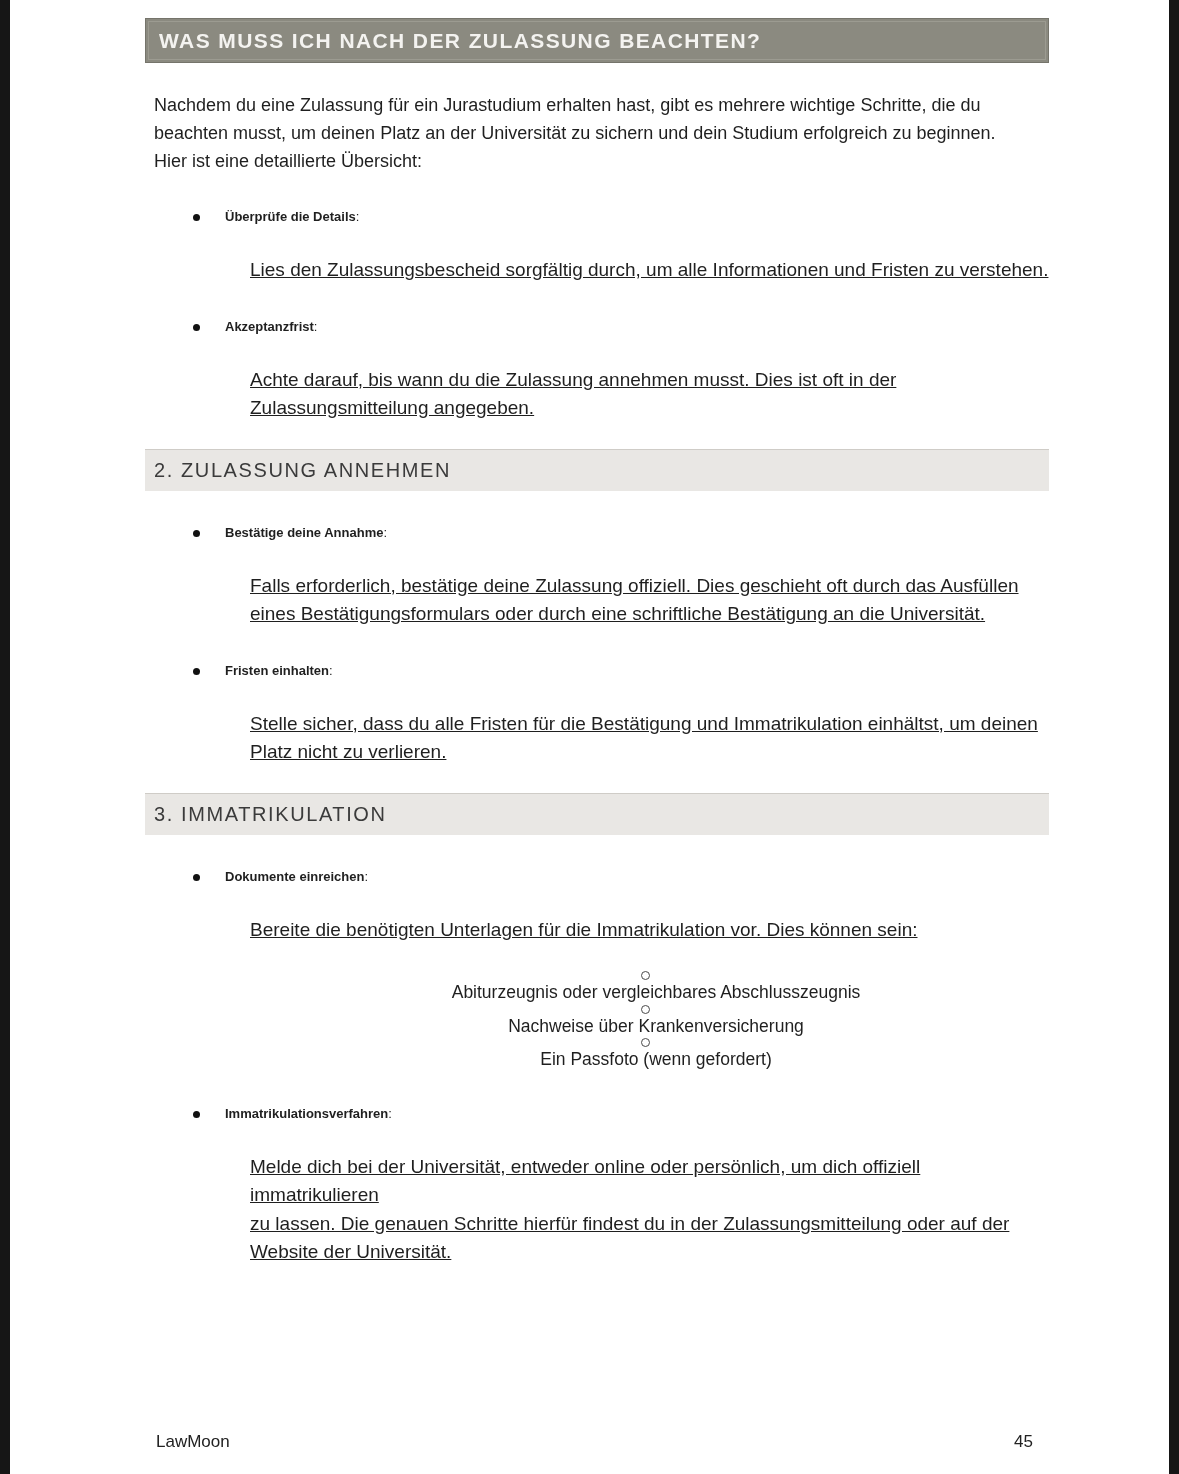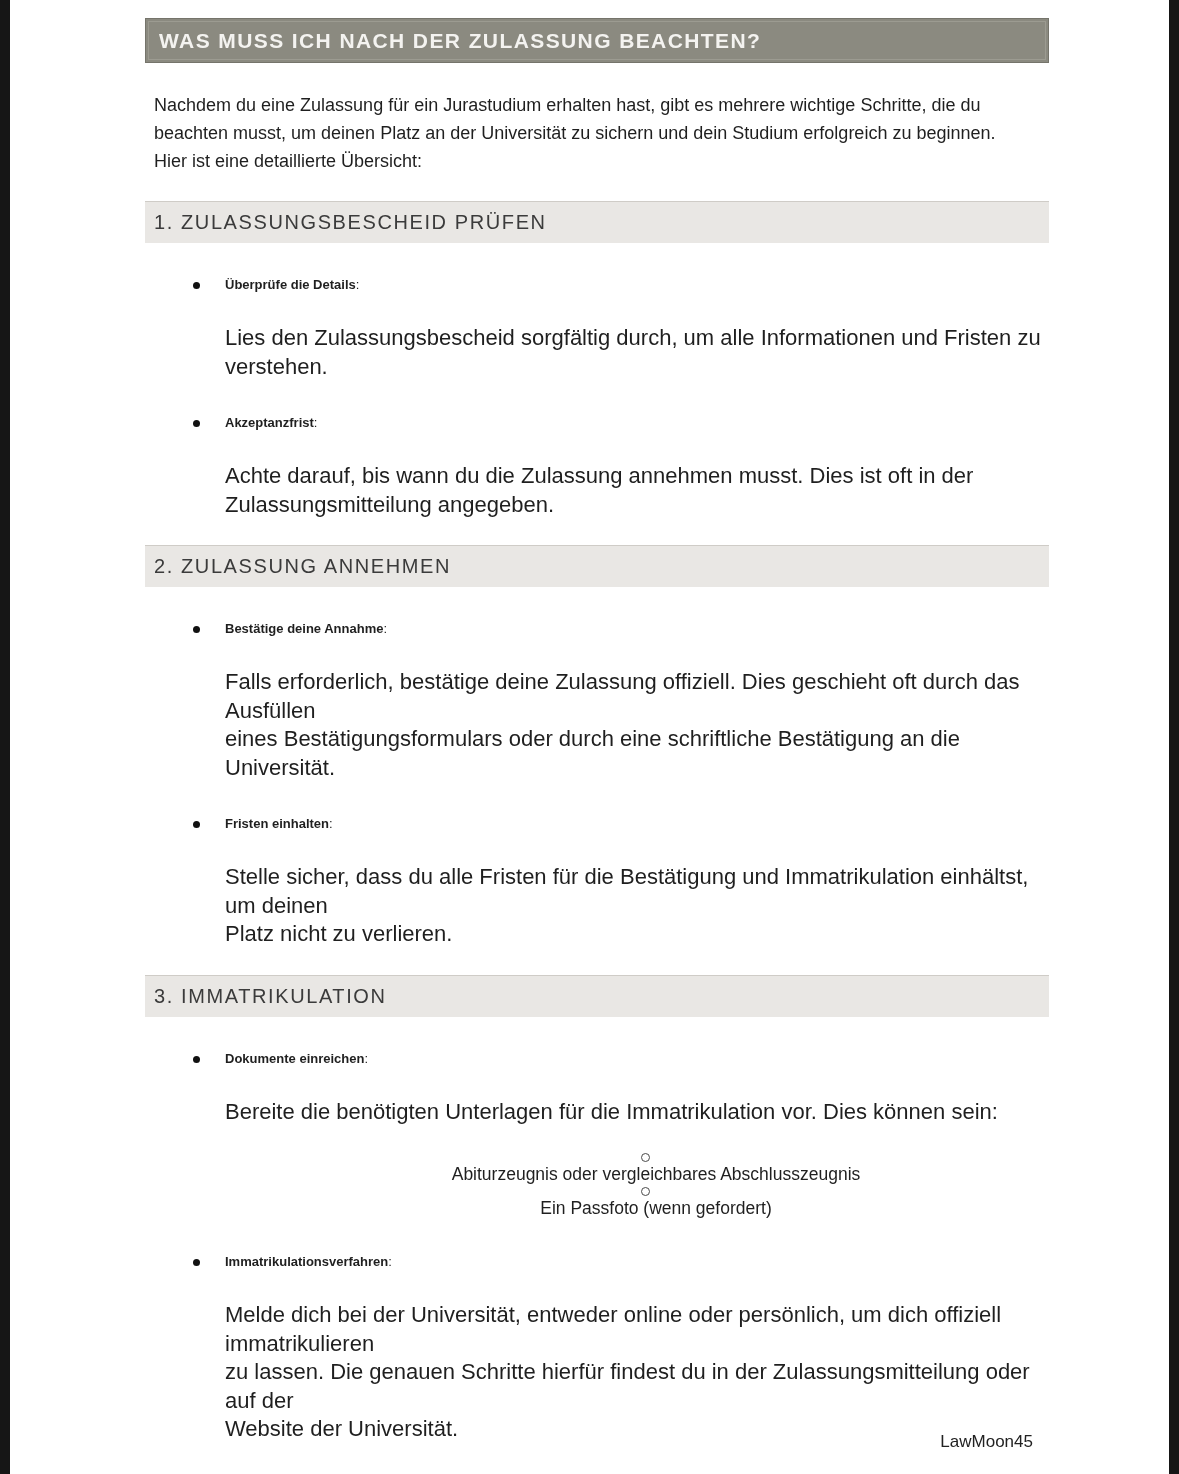--- a/index.html
+++ b/index.html
@@ -78,24 +78,25 @@
     flex:none;
     width:7px; height:7px;
     border-radius:50%;
     background:#111;
     margin-right:25px;
     align-self:center;
     margin-top:2px;
   }
   .item-label { font-weight:bold; }
   .item-text {
-    margin:27px 0 0 80px;
-    font-size:22px;
+    margin:27px 0 0 105px;
+    font-size:19px;
     line-height:28.5px;
     white-space:pre-line;
+    text-decoration:underline;
   }
   .sublist {
     margin:27px 0 16px 118px;
     list-style:none;
     font-size:17.5px;
   }
   .sublist li {
     display:flex;
     align-items:center;
     line-height:24.5px;
@@ -106,42 +107,39 @@
     width:9px; height:9px;
     border:1.5px solid #4a4a4a;
     border-radius:50%;
     margin-right:22px;
     background:transparent;
   }
   .footer {
     position:absolute;
     left:146px; right:136px; bottom:22px;
     display:flex;
-    justify-content:flex-end;
+    justify-content:space-between;
     font-size:17px;
     color:#222;
   }
 </style>
 </head>
 <body>
 
 <div class="page">
   <div class="content">
 
     <div class="banner">
       <span class="banner-title">WAS MUSS ICH NACH DER ZULASSUNG BEACHTEN?</span>
     </div>
 
     <p class="intro">Nachdem du eine Zulassung für ein Jurastudium erhalten hast, gibt es mehrere wichtige Schritte, die du
 beachten musst, um deinen Platz an der Universität zu sichern und dein Studium erfolgreich zu beginnen.
 Hier ist eine detaillierte Übersicht:</p>
 
-    <div class="sec-bar">
-      <span class="sec-heading">1. ZULASSUNGSBESCHEID PRÜFEN</span>
-    </div>
     <div class="item">
       <div class="item-head">
         <span class="dot"></span>
         <span><span class="item-label">Überprüfe die Details</span><span>:</span></span>
       </div>
       <p class="item-text">Lies den Zulassungsbescheid sorgfältig durch, um alle Informationen und Fristen zu verstehen.</p>
     </div>
     <div class="item">
       <div class="item-head">
         <span class="dot"></span>
@@ -180,20 +178,24 @@
         <span><span class="item-label">Dokumente einreichen</span><span>:</span></span>
       </div>
       <p class="item-text">Bereite die benötigten Unterlagen für die Immatrikulation vor. Dies können sein:</p>
       <ul class="sublist">
         <li>
             <span class="circle"></span>
             <span>Abiturzeugnis oder vergleichbares Abschlusszeugnis</span>
           </li>
         <li>
             <span class="circle"></span>
+            <span>Nachweise über Krankenversicherung</span>
+          </li>
+        <li>
+            <span class="circle"></span>
             <span>Ein Passfoto (wenn gefordert)</span>
           </li>
       </ul>
     </div>
     <div class="item">
       <div class="item-head">
         <span class="dot"></span>
         <span><span class="item-label">Immatrikulationsverfahren</span><span>:</span></span>
       </div>
       <p class="item-text">Melde dich bei der Universität, entweder online oder persönlich, um dich offiziell immatrikulieren

